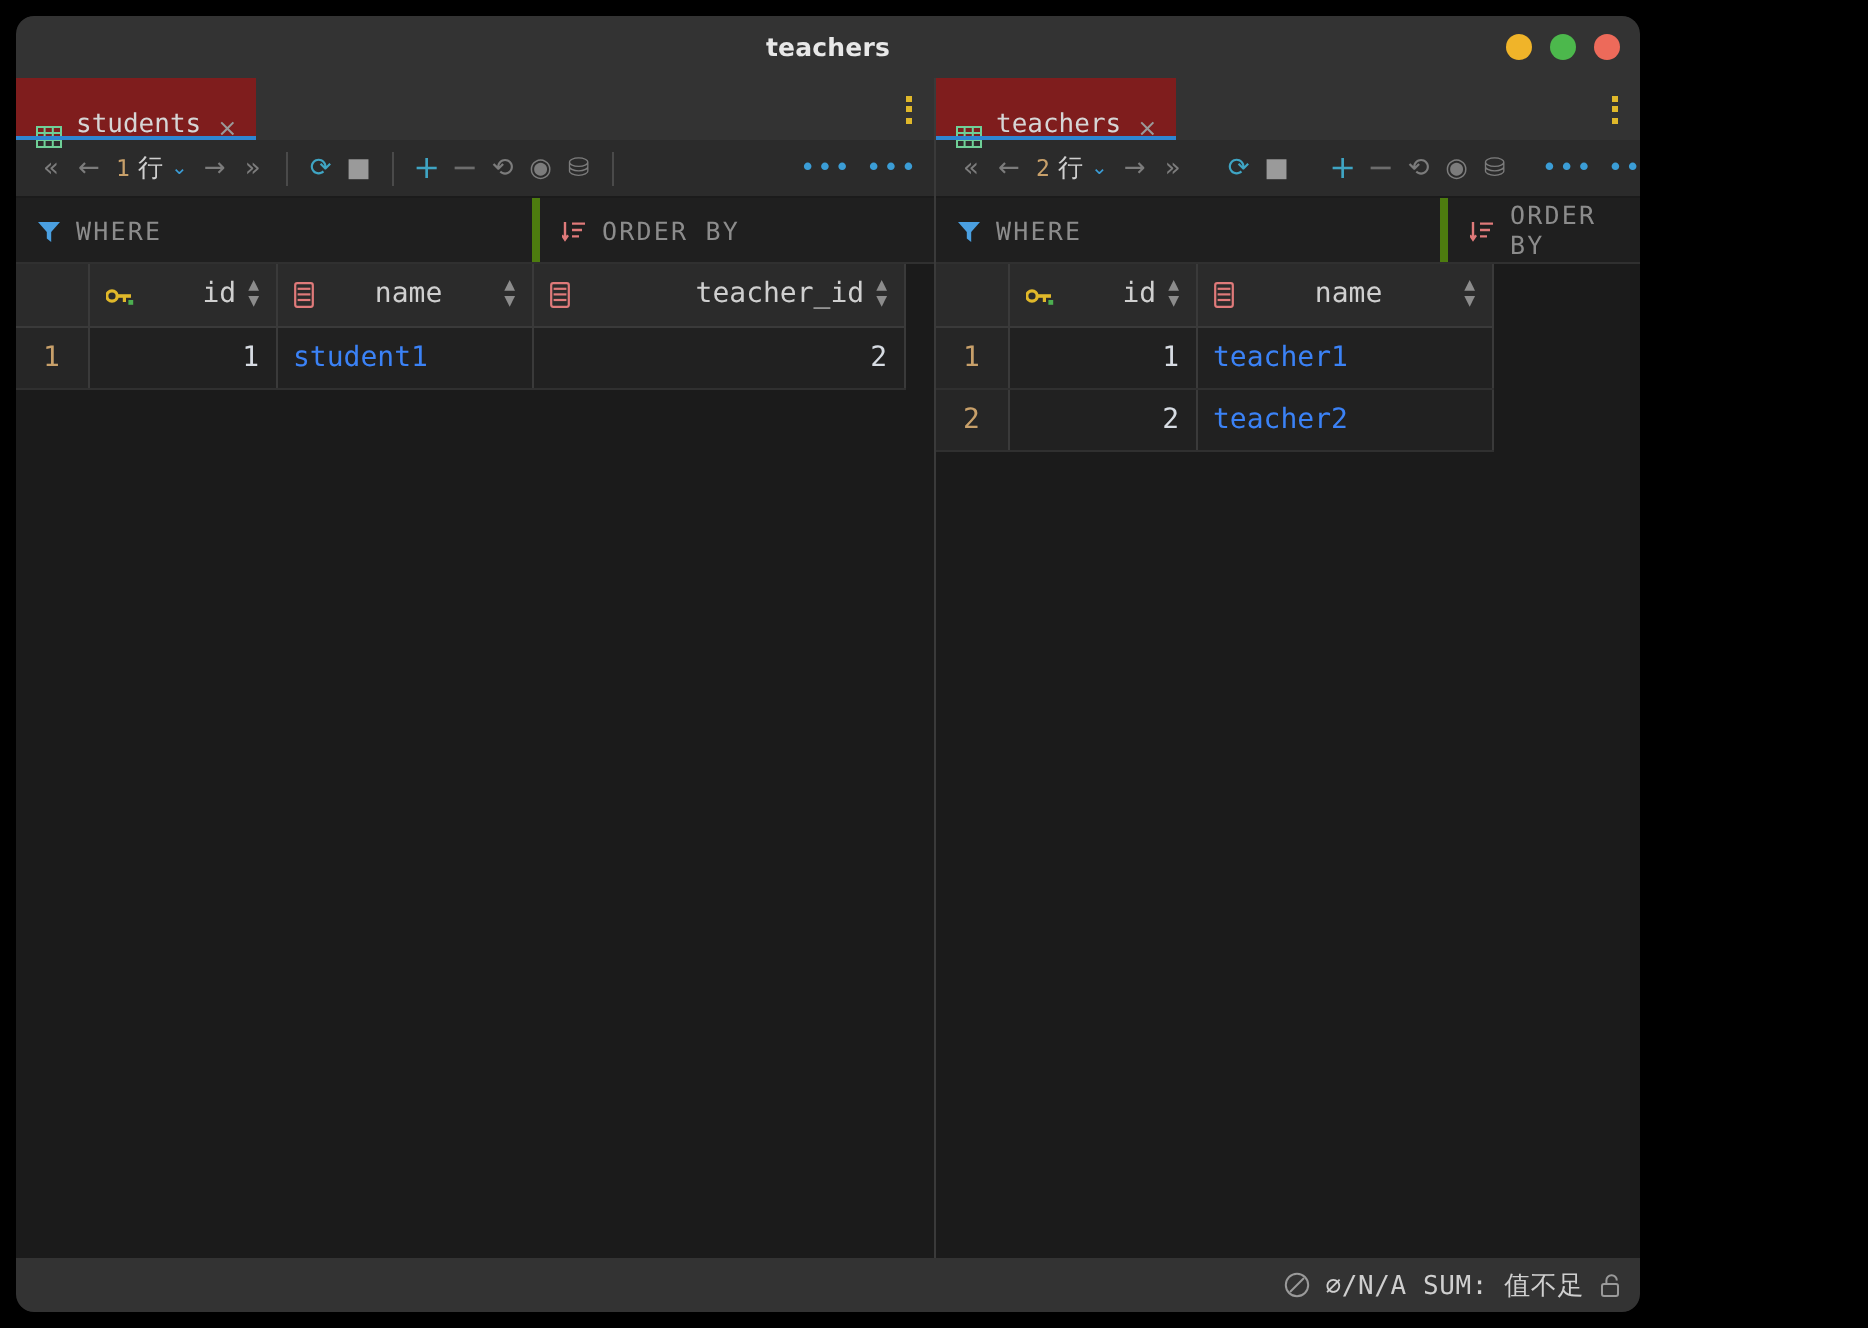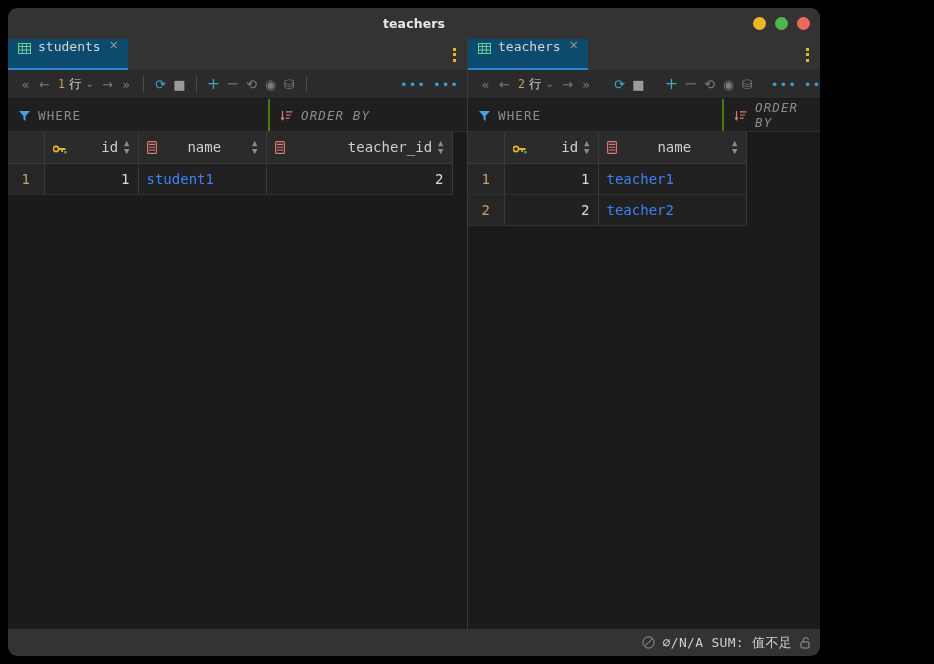--- a/index.html
+++ b/index.html
@@ -68,24 +68,24 @@
   .tabstrip {
     height: 31px;
     flex: 0 0 31px;
     background: #333333;
     display: flex;
     align-items: stretch;
     position: relative;
   }
   .tab {
     display: flex;
-    align-items: flex-start;
+    align-items: flex-end;
     gap: 7px;
     padding: 0 9px 0 10px;
-    background: #0c4a6e;
+    background: #7f1d1d;
     position: relative;
     cursor: default;
   }
   .tab::after {
     content: "";
     position: absolute;
     left: 0; right: 0; bottom: 0;
     height: 2px;
     background: #2f86d2;
   }
@@ -167,22 +167,22 @@
     flex: 0 0 33px;
     display: flex;
     background: #1f1f1f;
     border-bottom: 1px solid #303030;
   }
   .fb-cell {
     display: flex; align-items: center; gap: 8px;
     padding: 0 11px;
     min-width: 0;
   }
-  .fb-cell.where { width: 262px; flex: 0 0 262px; border-right: 2px solid #4d7c0f; }
-  .fb-cell.order { flex: 1 1 auto; font-style: italic; }
+  .fb-cell.where { width: 262px; flex: 0 0 262px; border-right: 4px solid #4d7c0f; }
+  .fb-cell.order { flex: 1 1 auto; }
   .fb-label {
     font-size: 12.5px; color: #8c8c8c; letter-spacing: 1.1px;
     font-family: "DejaVu Sans Mono", monospace;
   }
   .pane.right .fb-cell.where { width: 256px; flex: 0 0 256px; }
 
   
   .gridwrap { flex: 1 1 auto; overflow: hidden; background: #1b1b1b; }
   table.grid { border-collapse: collapse; table-layout: fixed; }
   table.grid th, table.grid td {

